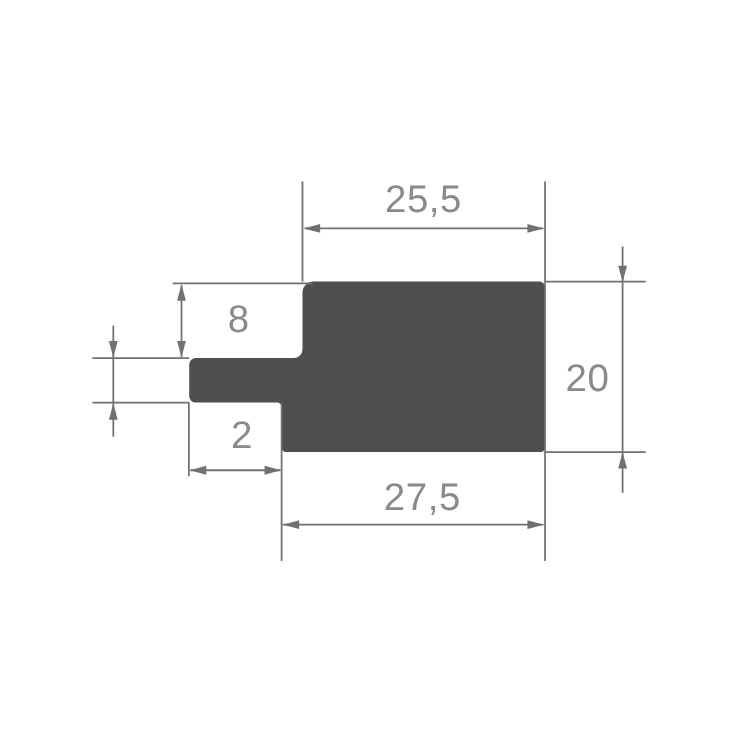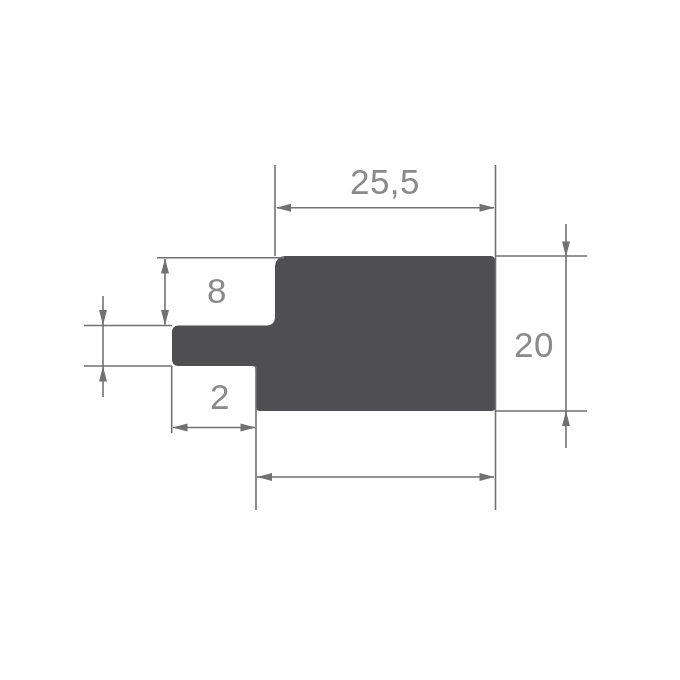--- a/index.html
+++ b/index.html
@@ -106,14 +106,15 @@
 
   <div class="dim-label" style="left:385px;top:181px;">25,5</div>
 
   <div class="dim-label" style="left:217px;top:290px;">8</div>
 
 
   <div class="dim-label" style="left:220px;top:396px;">2</div>
 
   <div class="dim-label" style="left:534px;top:344px;">20</div>
 
+  <div class="dim-label" style="left:384px;top:452px;">27,5</div>
 
 </div>
 
 </body></html>

